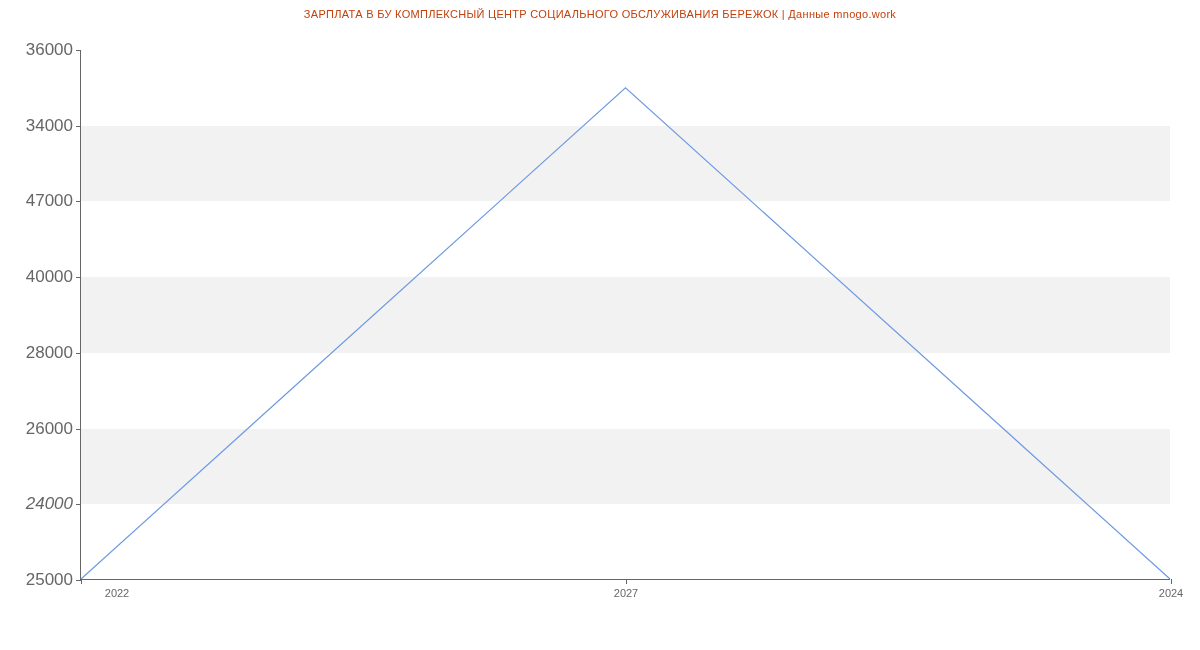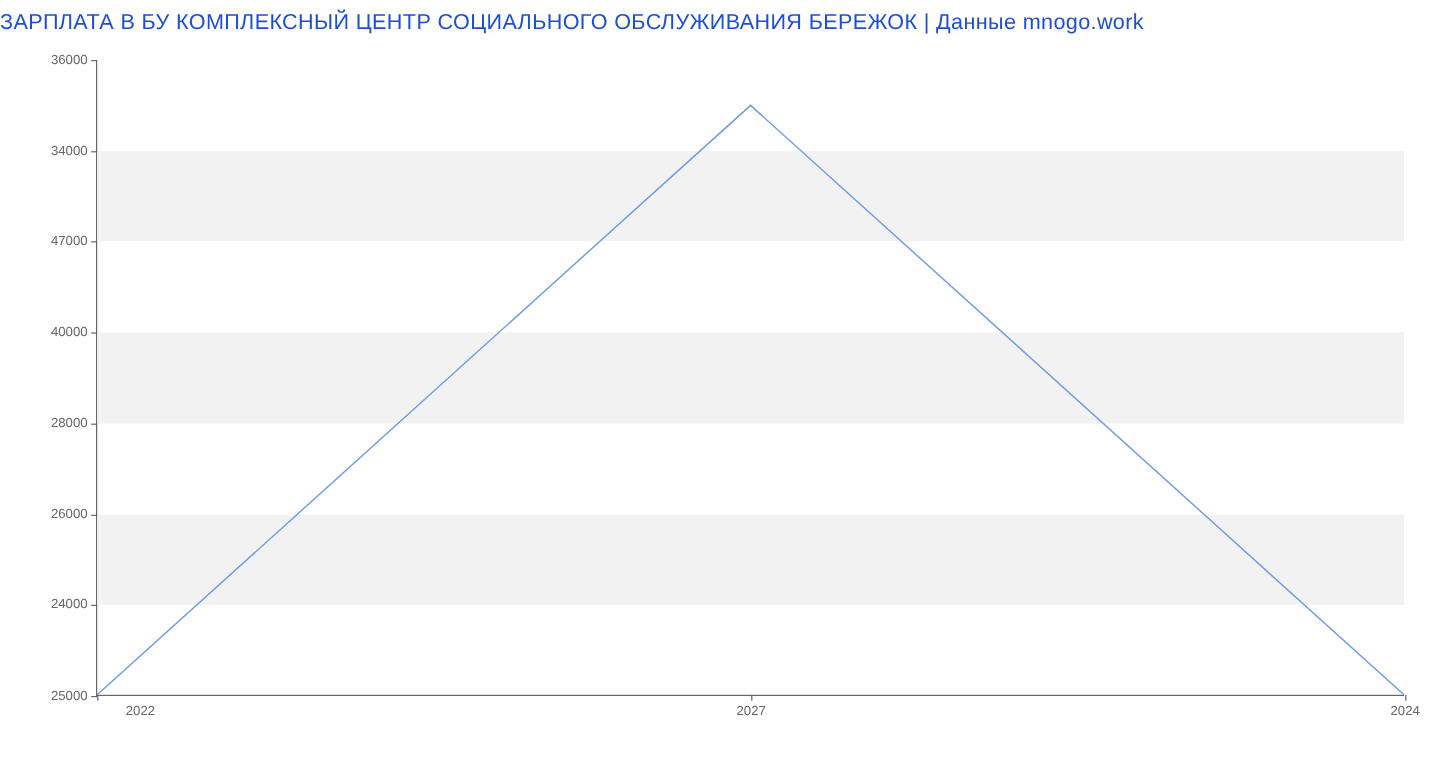--- a/index.html
+++ b/index.html
@@ -2,23 +2,23 @@
 <html><head>
 <meta charset="utf-8">
 <style>
   * { box-sizing: border-box; margin: 0; padding: 0; }
   html, body { width: 1200px; height: 650px; background: #fff; font-family: "Segoe UI", Arial, sans-serif; }
   .chart-wrap { position: relative; width: 1200px; height: 650px; }
   .title {
     position: absolute;
     top: 8px;
     left: 0; right: 0;
-    text-align: left;
-    font-size: 18px;
-    color: #1d4ed8;
+    text-align: center;
+    font-size: 11px;
+    color: #c2410c;
     font-weight: 400;
     letter-spacing: 0.3px;
   }
   .plot {
     position: absolute;
     left: 80px;
     top: 50px;
     width: 1090px;
     height: 530px;
     border-left: 1px solid #666;
@@ -27,21 +27,21 @@
   .band {
     position: absolute;
     left: 0; width: 100%;
     background: #f2f2f2;
   }
   .ytick-label {
     position: absolute;
     right: 100%;
     margin-right: 8px;
     transform: translateY(-50%);
-    font-size: 11px;
+    font-size: 17px;
     color: #666;
     white-space: nowrap;
     margin-left: 45px;
   }
   .ytick-mark {
     position: absolute;
     left: -5px;
     width: 5px;
     height: 1px;
     background: #666;
@@ -80,21 +80,21 @@
   <div class="title">ЗАРПЛАТА В БУ КОМПЛЕКСНЫЙ ЦЕНТР СОЦИАЛЬНОГО ОБСЛУЖИВАНИЯ БЕРЕЖОК | Данные mnogo.work</div>
   <div class="plot" id="plot">
       <div class="band" style="top: 75.7143px; height: 75.7143px;"></div>
       <div class="band" style="top: 227.143px; height: 75.7143px;"></div>
       <div class="band" style="top: 378.571px; height: 75.7143px;"></div>
     <svg class="line-layer" id="line-layer" viewBox="0 0 1090 530" preserveAspectRatio="none">
         <path d="M0 530 L545 37.85714285714283 L1090 530" class="line-path" stroke="#6f9ae3"></path>
       </svg>
   <div class="ytick-label" style="top: 530px;">25000</div>
       <div class="ytick-mark" style="top: 530px;"></div>
-      <div class="ytick-label" style="top: 454.286px;">24000</div>
+      <div class="ytick-label" style="top: 454.286px; font-style: italic;">24000</div>
       <div class="ytick-mark" style="top: 454.286px;"></div>
       <div class="ytick-label" style="top: 378.571px;">26000</div>
       <div class="ytick-mark" style="top: 378.571px;"></div>
       <div class="ytick-label" style="top: 302.857px;">28000</div>
       <div class="ytick-mark" style="top: 302.857px;"></div>
       <div class="ytick-label" style="top: 227.143px;">40000</div>
       <div class="ytick-mark" style="top: 227.143px;"></div>
       <div class="ytick-label" style="top: 151.429px;">47000</div>
       <div class="ytick-mark" style="top: 151.429px;"></div>
       <div class="ytick-label" style="top: 75.7143px;">34000</div>

